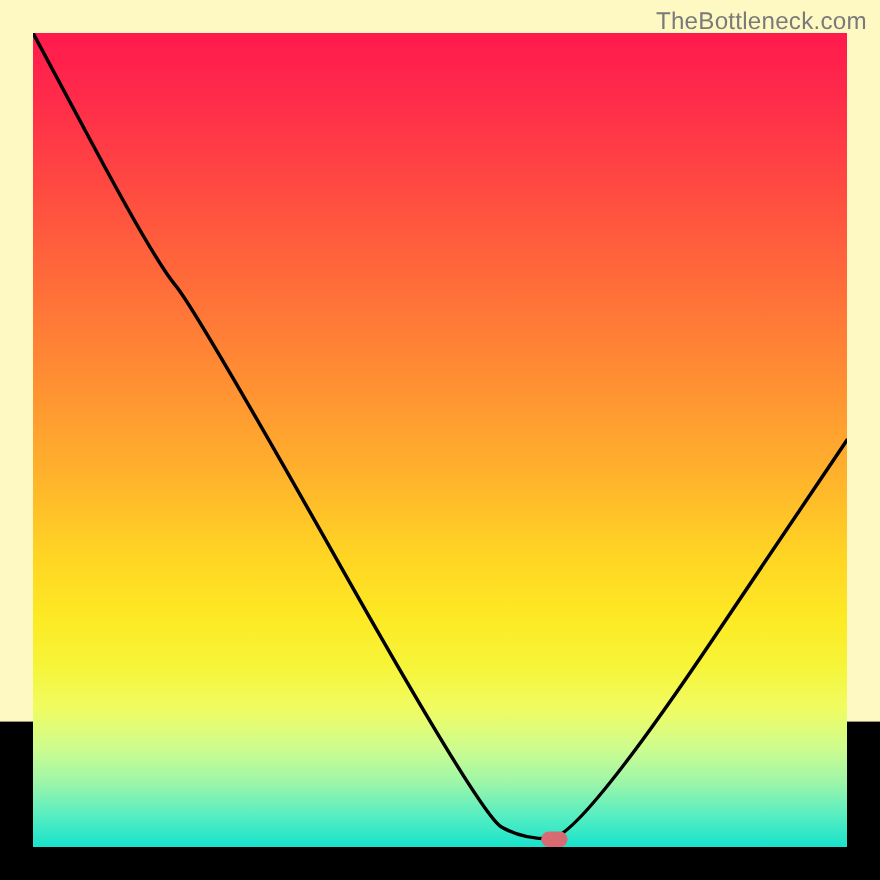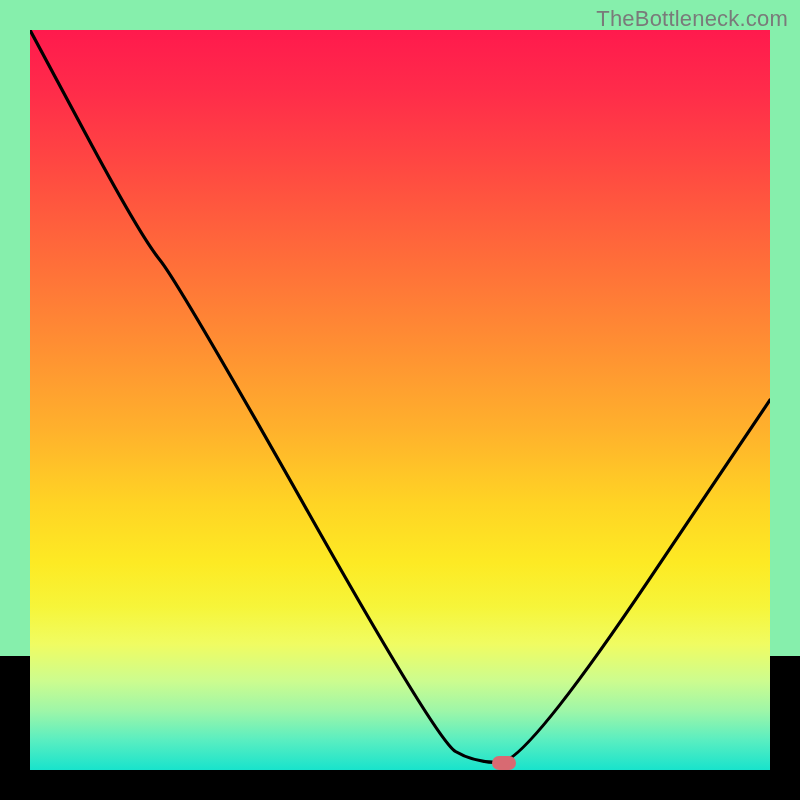--- a/index.html
+++ b/index.html
@@ -8,21 +8,21 @@
     background: #000;
     width: 800px;
     height: 800px;
     overflow: hidden;
     font-family: Arial, Helvetica, sans-serif;
   }
   .frame {
     position: relative;
     width: 800px;
     height: 656px;
-    background: #86efac;
+    background: #fef9c3;
   }
   .plot-area {
     position: absolute;
     left: 30px;
     top: 30px;
     width: 740px;
     height: 740px;
     background: linear-gradient(to bottom,
       #ff1a4d 0%,
       #ff2b4a 8%,

